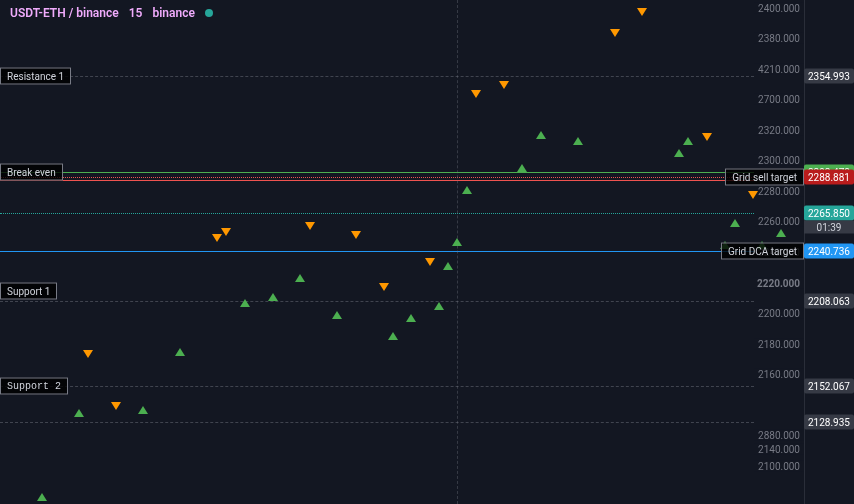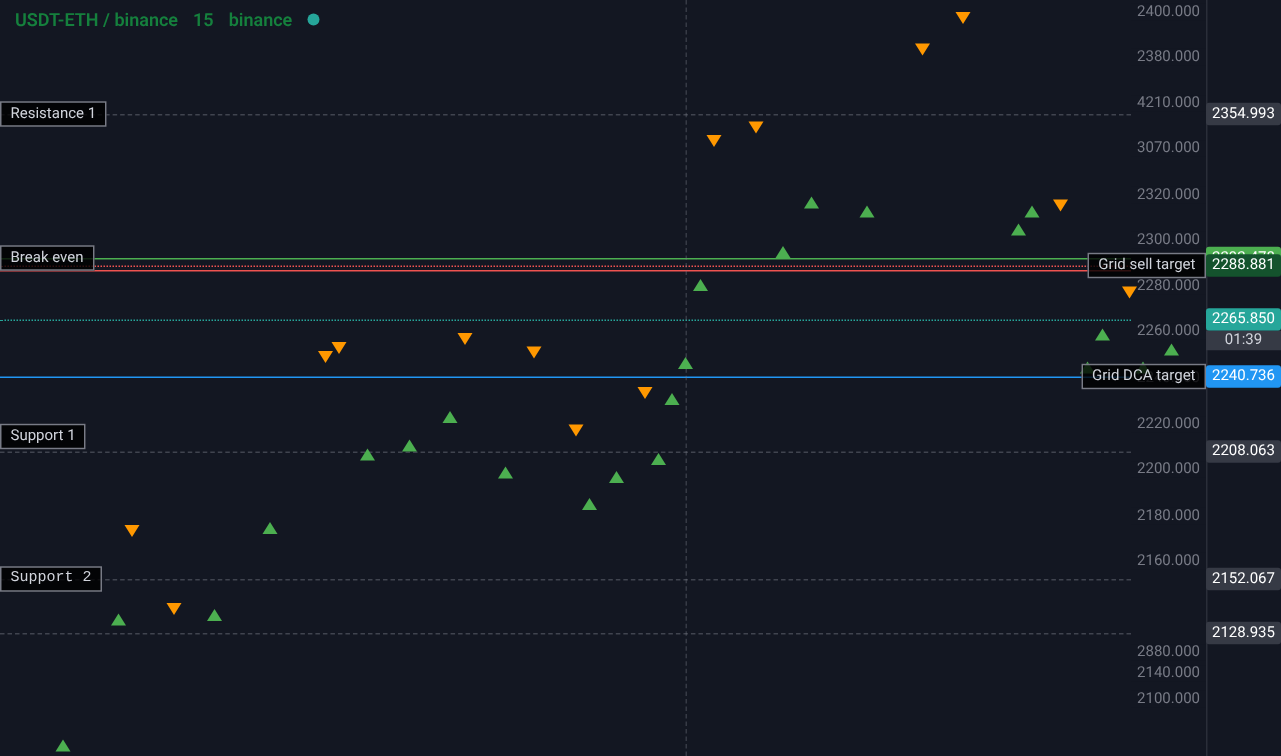--- a/index.html
+++ b/index.html
@@ -1,18 +1,18 @@
 <!DOCTYPE html>
 <html><head>
 <meta charset="utf-8">
 <style>
 *{margin:0;padding:0;box-sizing:border-box}
 html,body{width:854px;height:504px;overflow:hidden;background:#131722;font-family:-apple-system,BlinkMacSystemFont,"Segoe UI",Roboto,sans-serif;color:#d1d4dc;font-size:11px}
 .header{position:absolute;top:6px;left:10px;z-index:10;display:flex;align-items:center;gap:10px}
-.header .sym{color:#15803d;font-weight:600;font-size:12px}
+.header .sym{color:#f0abfc;font-weight:600;font-size:12px}
 .header .dot{width:8px;height:8px;border-radius:50%;background:#26a69a;display:inline-block}
 .chart-area{position:absolute;top:0;left:0;right:50px;bottom:0}
 .plot{position:absolute;inset:0}
 .yaxis{position:absolute;right:0;top:0;bottom:0;width:50px;border-left:1px solid #2a2e39}
 .ylabel{position:absolute;right:50px;transform:translateY(-50%);background:#131722;color:#787b86;font-size:10px;padding:0 4px}
 .ypx{position:absolute;right:0;width:50px;text-align:center;transform:translateY(-50%);padding:2px 3px;font-size:10px;color:#fff;border-radius:2px}
 .gridline{position:absolute;left:0;right:50px;height:0;border-top:1px dashed #787b86;opacity:.45}
 .solidline{position:absolute;left:0;right:50px;height:0;border-top:1px solid}
 .dotline{position:absolute;left:0;right:50px;height:0;border-top:1px dotted}
 .zone-label{position:absolute;left:0;transform:translateY(-50%);background:rgba(0,0,0,.8);border:1px solid #787b86;padding:2px 6px;font-size:10px;color:#d1d4dc;z-index:5}
@@ -179,36 +179,36 @@
       <div class="arrow up-a" style="left: 734.69px; top: 219.345px;"></div>
       <div class="arrow dn-a" style="left: 753.172px; top: 191.127px;"></div>
       <div class="arrow up-a" style="left: 762.414px; top: 240.727px;"></div>
       <div class="arrow up-a" style="left: 780.897px; top: 228.509px;"></div>
     </div>
 </div>
 
 <div class="ylabel" style="top: 7.63636px;">2400.000</div>
 <div class="ylabel" style="top: 38.1818px;">2380.000</div>
 <div class="ylabel" style="top: 68.7273px;">4210.000</div>
-<div class="ylabel" style="top: 99.2727px;">3070.000</div>
+<div class="ylabel" style="top: 99.2727px;">2700.000</div>
 <div class="ylabel" style="top: 129.818px;">2320.000</div>
 <div class="ylabel" style="top: 160.364px;">2300.000</div>
 <div class="ylabel" style="top: 190.909px;">2280.000</div>
 <div class="ylabel" style="top: 221.455px;">2260.000</div>
 <div class="ylabel" style="top: 252px;">2240.000</div>
-<div class="ylabel" style="top: 282.545px;">2220.000</div>
+<div class="ylabel" style="top: 282.545px; font-weight: bold;">2220.000</div>
 <div class="ylabel" style="top: 313.091px;">2200.000</div>
 <div class="ylabel" style="top: 343.636px;">2180.000</div>
 <div class="ylabel" style="top: 374.182px;">2160.000</div>
 <div class="ylabel" style="top: 404.727px; margin-top: 44px;">2140.000</div>
 <div class="ylabel" style="top: 435.273px;">2880.000</div>
 <div class="ylabel" style="top: 465.818px;">2100.000</div>
 <div class="ypx" style="top: 76.3743px; background: rgb(54, 58, 69);">2354.993</div>
 <div class="ypx" style="top: 171.852px; background: rgb(76, 175, 80);">2292.478</div>
 <div class="grid-target-label" style="top: 177.345px;">Grid sell target</div>
-<div class="ypx" style="top: 177.345px; background: #14532d;">2288.881</div>
+<div class="ypx" style="top: 177.345px; background: #b91c1c;">2288.881</div>
 <div class="ypx" style="top: 212.52px; background: rgb(38, 166, 154);">2265.850</div>
 <div class="countdown" style="top: 226.52px;">01:39</div>
 <div class="grid-target-label" style="top: 250.876px;">Grid DCA target</div>
 <div class="ypx" style="top: 250.876px; background: rgb(33, 150, 243);">2240.736</div>
 <div class="ypx" style="top: 300.777px; background: rgb(54, 58, 69);">2208.063</div>
 <div class="ypx" style="top: 386.298px; background: rgb(54, 58, 69);">2152.067</div>
 <div class="ypx" style="top: 421.627px; background: rgb(54, 58, 69);">2128.935</div>
 
 </body></html>

